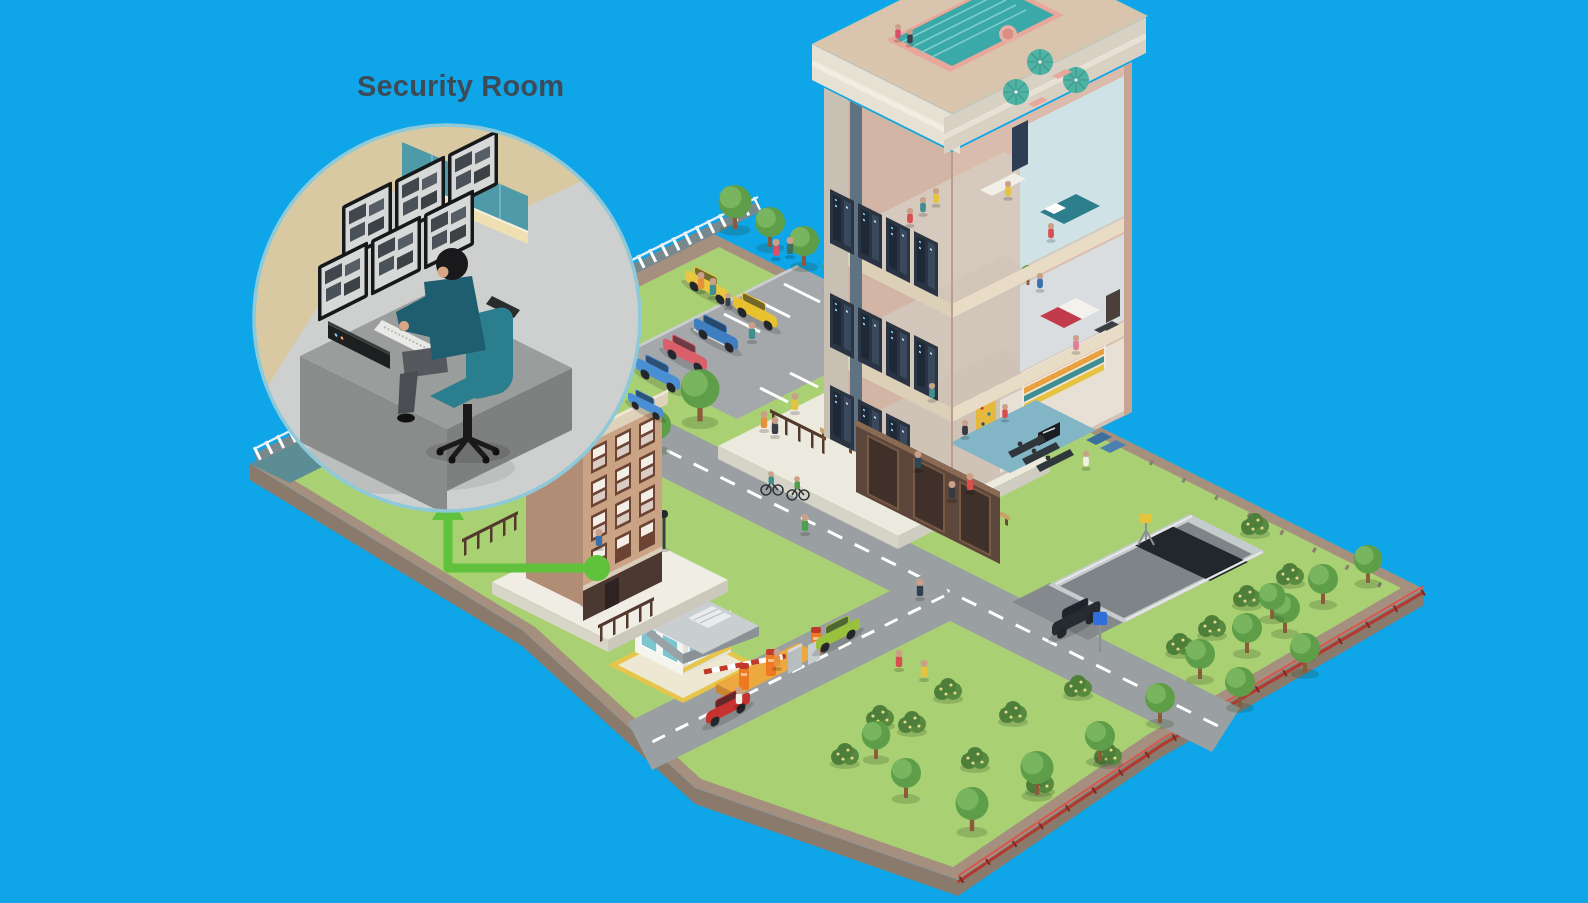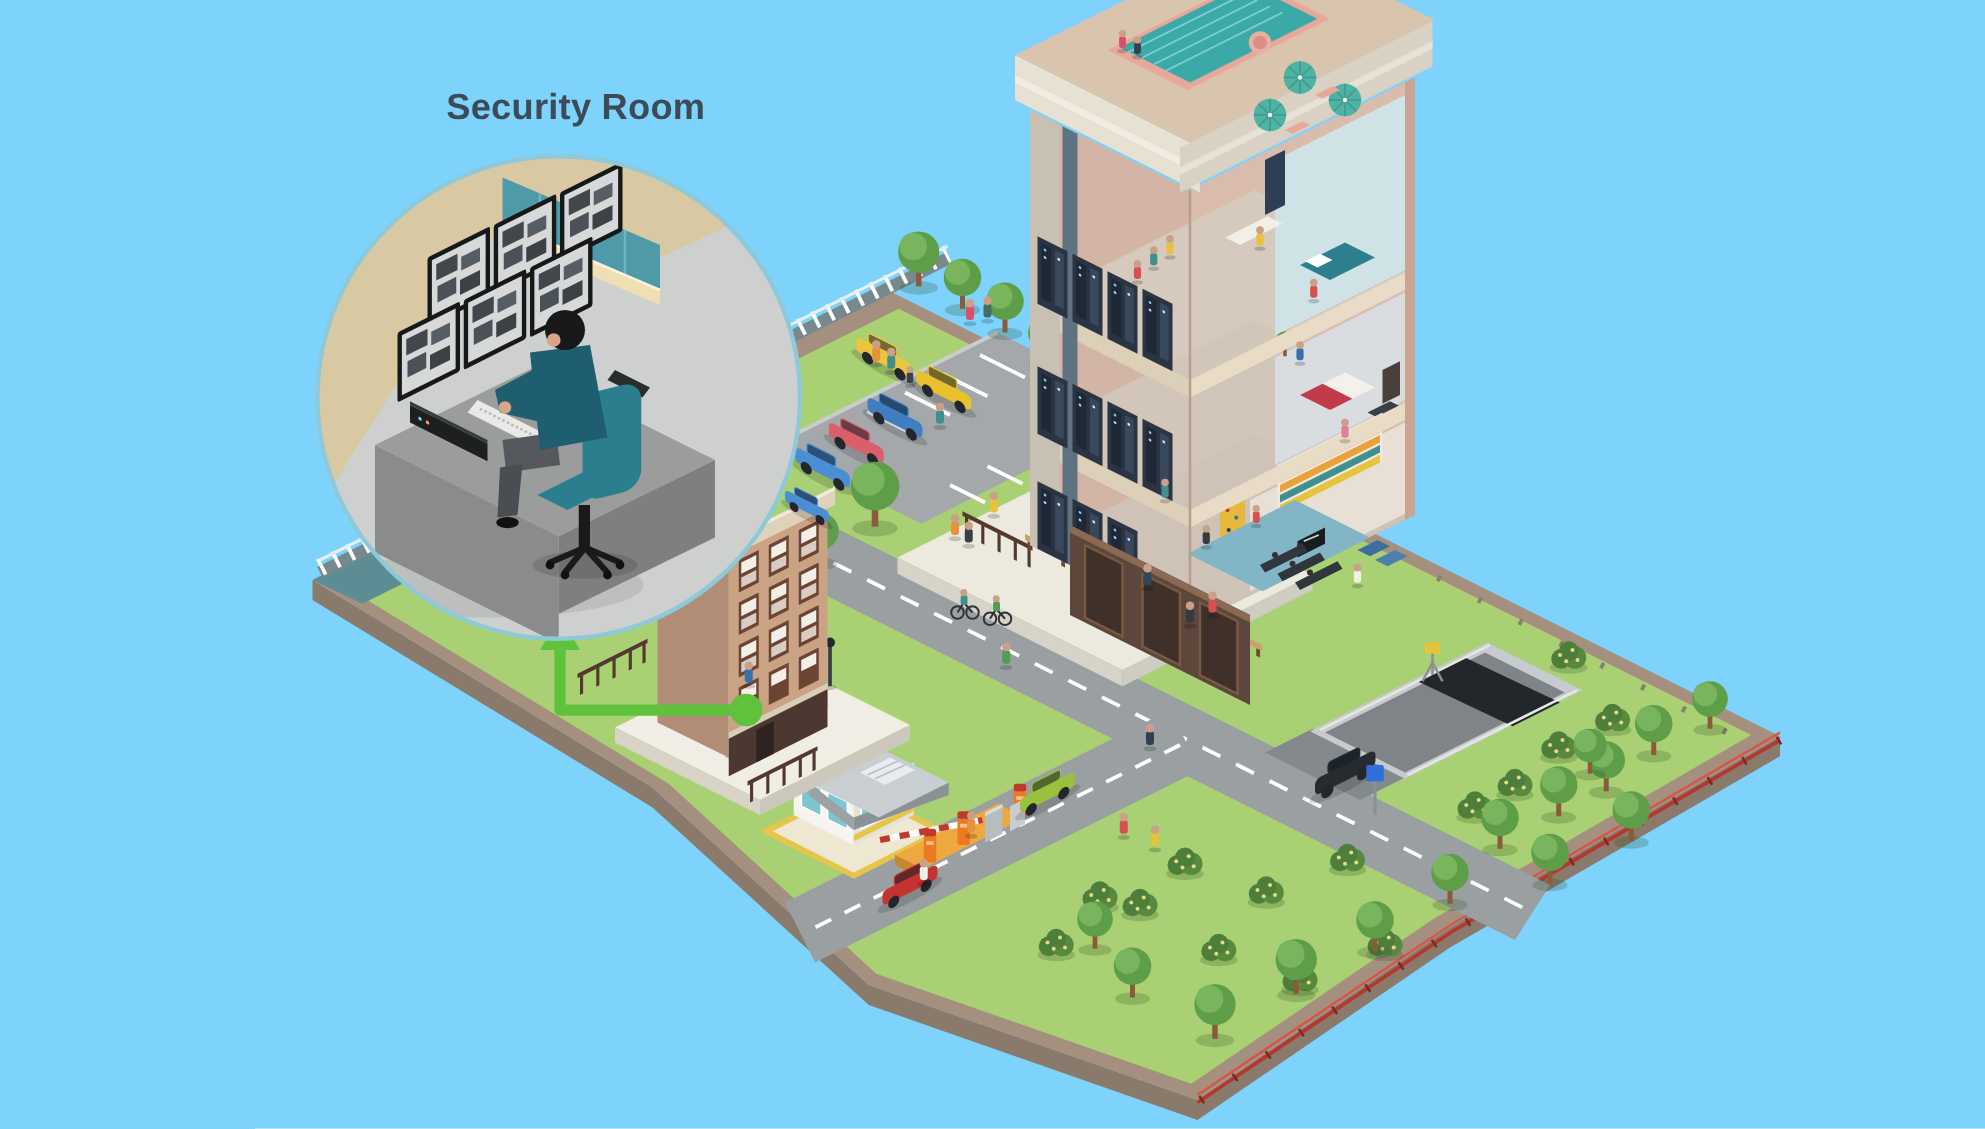--- a/index.html
+++ b/index.html
@@ -1,17 +1,17 @@
 <!DOCTYPE html>
 <html><head>
 <meta charset="utf-8">
 <style>
   html,body{margin:0;padding:0;background:#fff;}
   .stage{position:relative;width:1588px;height:903px;overflow:hidden;
-         font-family:"Liberation Sans",sans-serif;background:#7dd3fc;}
+         font-family:"Liberation Sans",sans-serif;background:#0ea5e9;}
   .stage svg{position:absolute;left:0;top:0;}
   .callout-label{position:absolute;left:357px;top:70px;font-size:29px;font-weight:600;
                  color:#3d4b58;letter-spacing:.2px;}
 </style>
 </head>
 <body>
 
 <div class="stage">
 
 <svg width="1588" height="903" viewBox="0 0 1588 903">

